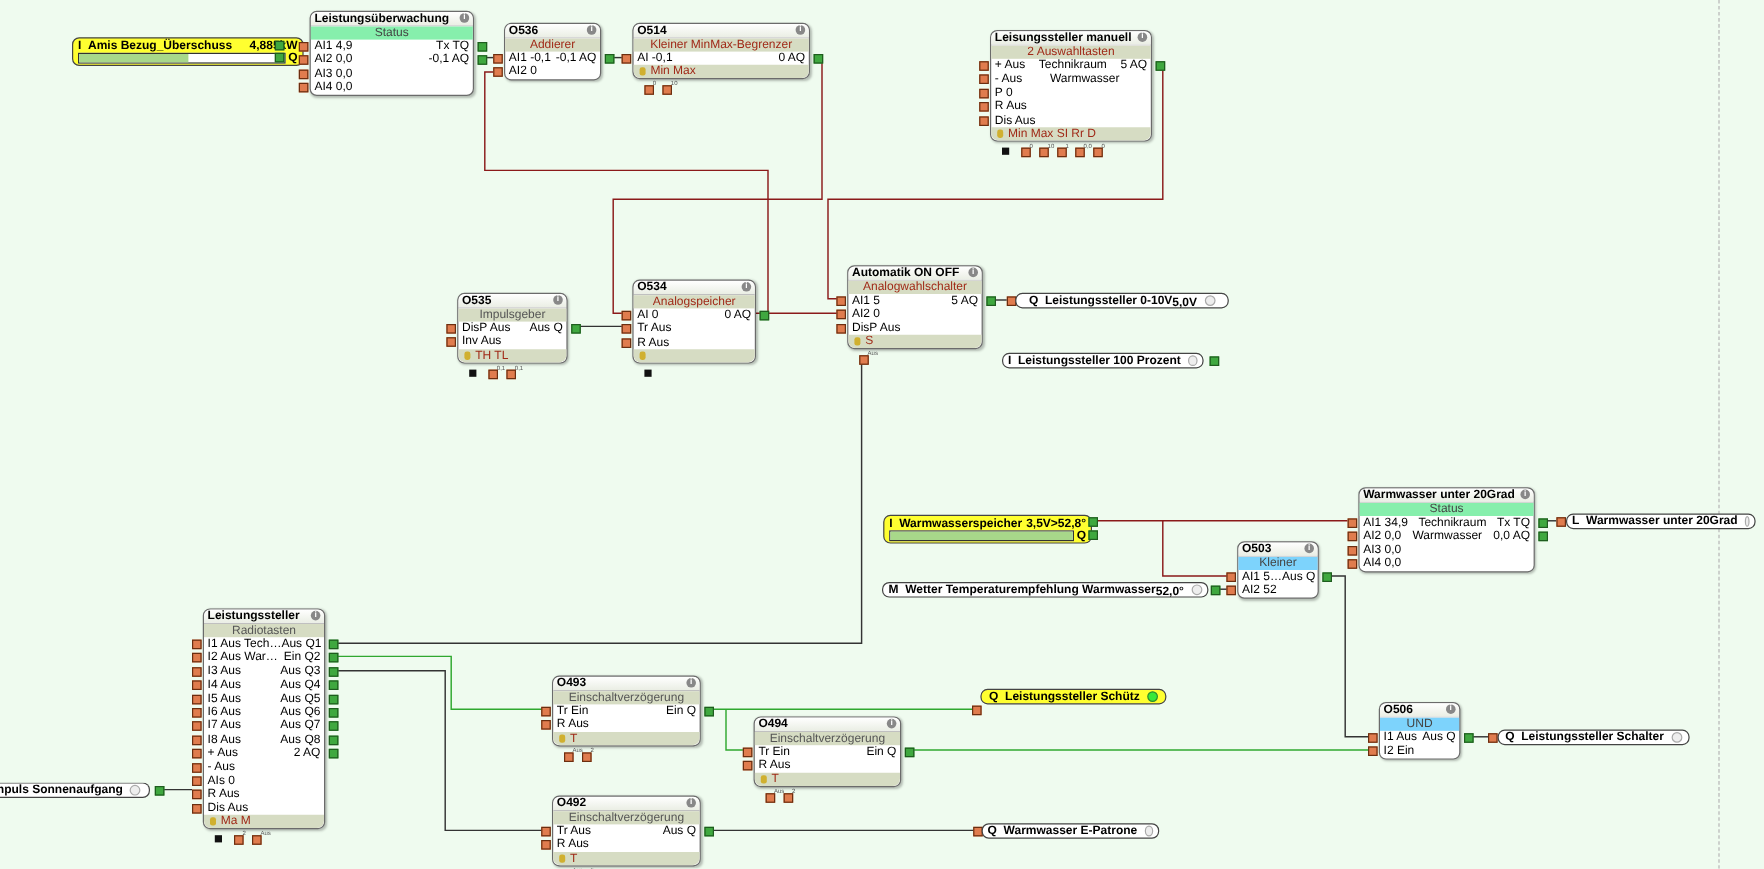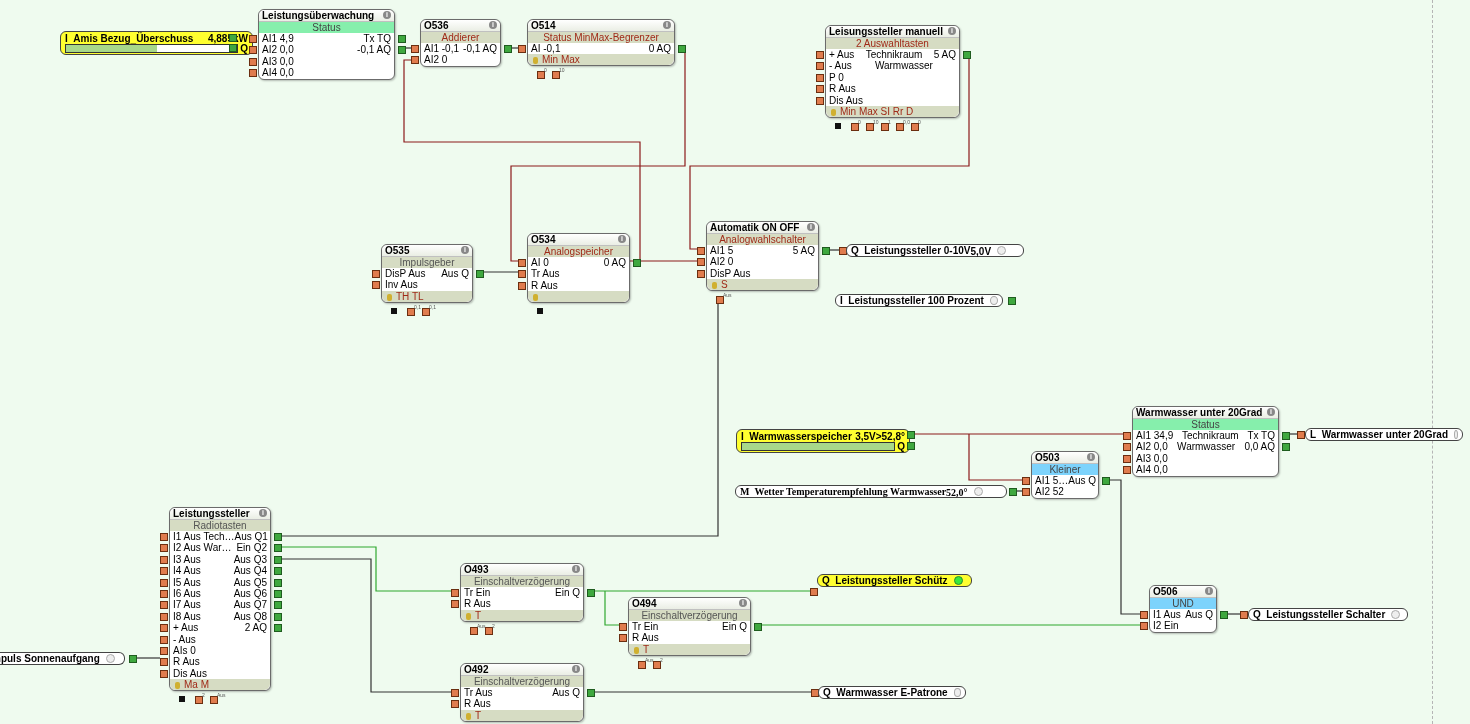--- a/index.html
+++ b/index.html
@@ -15,21 +15,21 @@
   .blk .sub.teal{background:#7dd3fc;color:#444;}
   .blk .row{height:11.4px;line-height:11.4px;padding:0 3px;display:flex;justify-content:space-between;white-space:nowrap;}
   .blk .row .mid{flex:1;text-align:center;}
   .blk .ft{height:11px;line-height:11px;background:#d6dcc3;border-radius:0 0 6px 6px;padding:0 5px;color:#a02a18;white-space:nowrap;}
   .blk .ft .bulb{display:inline-block;width:5px;height:7px;background:#d0b030;border-radius:2px;margin-right:4px;vertical-align:-1px;}
   .pin-in{position:absolute;width:6px;height:6px;background:#e07c4e;border:1px solid #6b2e10;}
   .pin-out{position:absolute;width:6px;height:6px;background:#3fa83f;border:1px solid #1f5c1f;}
   .pin-bot{position:absolute;width:6px;height:6px;background:#e07c4e;border:1px solid #6b2e10;}
   .pin-black{position:absolute;width:6px;height:6px;background:#111;}
   .pin-lbl{position:absolute;font-size:5px;color:#555;}
-  .io{position:absolute;height:11px;line-height:11px;border:1px solid #444;border-radius:6px;background:#fff;font-weight:bold;padding:0 4px 0 4px;white-space:nowrap;display:flex;justify-content:flex-start;}
+  .io{position:absolute;height:11px;line-height:11px;border:1px solid #444;border-radius:6px;background:#fff;font-weight:bold;padding:0 4px 0 4px;white-space:nowrap;display:flex;justify-content:center;}
   .io.yellow{background:#ffff30;}
   .io .circ{display:inline-block;width:7px;height:7px;border-radius:50%;border:1px solid #aaa;background:#eee;margin-left:6px;margin-top:1px;}
   .io .circ.green{background:#39e839;border-color:#2c8c2c;}
   .bigin{position:absolute;border:1px solid #444;border-radius:6px;background:#ffff30;font-weight:bold;padding:1px 4px;}
   .bigin .top{display:flex;justify-content:space-between;height:11px;line-height:11px;white-space:nowrap;}
   .bigin .bar{height:7px;border:1px solid #333;background:#fff;margin-right:10px;position:relative;}
   .bigin .bar .fill{position:absolute;left:0;top:0;bottom:0;background:#a8d88a;}
   .bigin .q{position:absolute;right:4px;bottom:1px;line-height:9px;}
 </style>
 </head>
@@ -123,21 +123,21 @@
         <span>AI2 0</span>
         <span class="mid"></span>
         <span></span>
       </div>
     </div>
     <div class="pin-in" style="left: 411px; top: 45px;"></div>
     <div class="pin-in" style="left: 411px; top: 56.4px;"></div>
     <div class="pin-out" style="left: 504px; top: 45px;"></div>
     <div class="blk" style="left: 527px; top: 19px; width: 146px;">
       <div class="hd"><span>O514</span><span class="info">i</span></div>
-      <div class="sub ">Status MinMax-Begrenzer</div>
+      <div class="sub ">Kleiner MinMax-Begrenzer</div>
       <div class="row">
         <span>AI -0,1</span>
         <span class="mid"></span>
         <span>0 AQ</span>
       </div>
       <div class="ft"><span class="bulb"></span><span>Min Max</span></div>
     </div>
     <div class="pin-in" style="left: 518px; top: 45px;"></div>
     <div class="pin-out" style="left: 678px; top: 45px;"></div>
     <div class="pin-bot" style="left: 537px; top: 71.4px;"></div>
@@ -498,21 +498,21 @@
       <span>3,5V&gt;52,8°</span>
     </div>
   <div class="bar">
       <div class="fill" style="width:100%"></div>
     </div>
   <span class="q">Q</span>
 </div>
 <div class="pin-out" style="left:907px;top:431px;"></div>
 <div class="pin-out" style="left:907px;top:442px;"></div>
 
-<div class="io" style="left:735px;top:485px;width:262px;font-family:Liberation Serif, serif;">
+<div class="io" style="left:735px;top:485px;width:262px;">
   <span><span>M</span>&nbsp;&nbsp;<span>Wetter Temperaturempfehlung Warmwasser</span></span>
   <span><span>52,0°</span><span class="circ"></span></span>
 </div>
 <div class="pin-out" style="left:1009px;top:488px;"></div>
 
 <div class="io" style="left:835px;top:294px;width:158px;">
   <span><span>I</span>&nbsp;&nbsp;<span>Leistungssteller 100 Prozent</span></span>
   <span class="circ"></span>
 </div>
 <div class="pin-out" style="left:1008px;top:297px;"></div>

